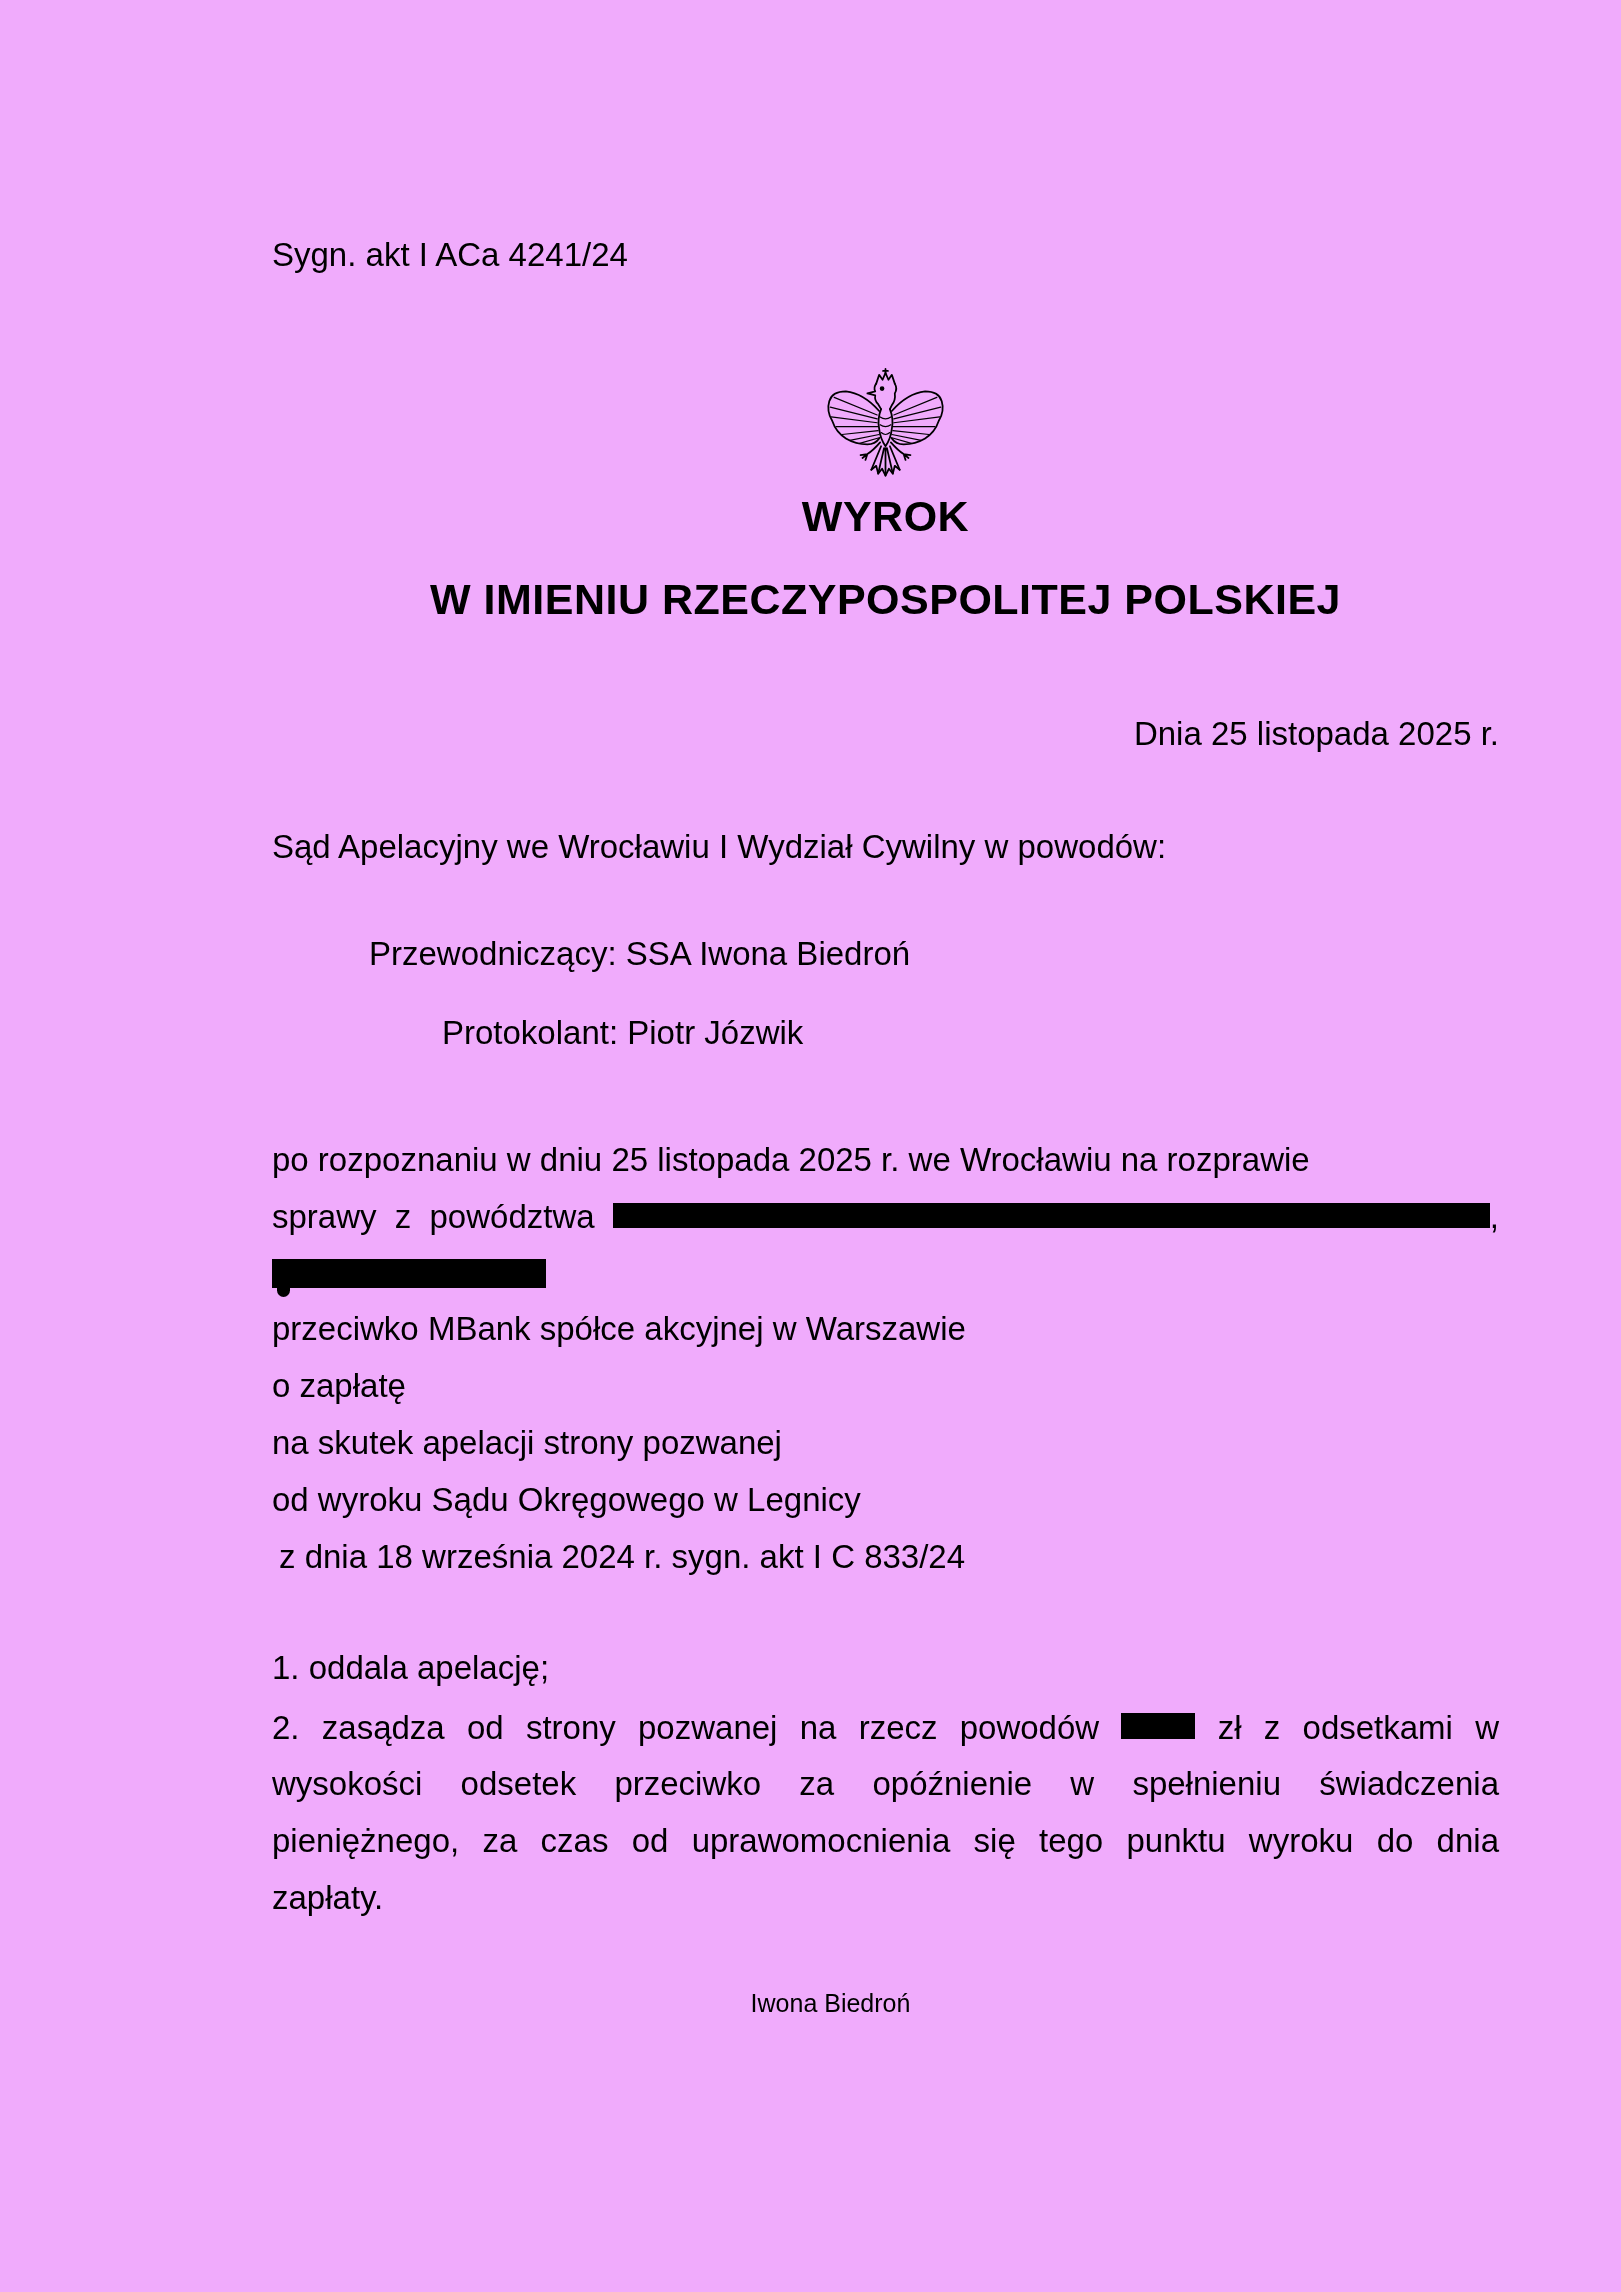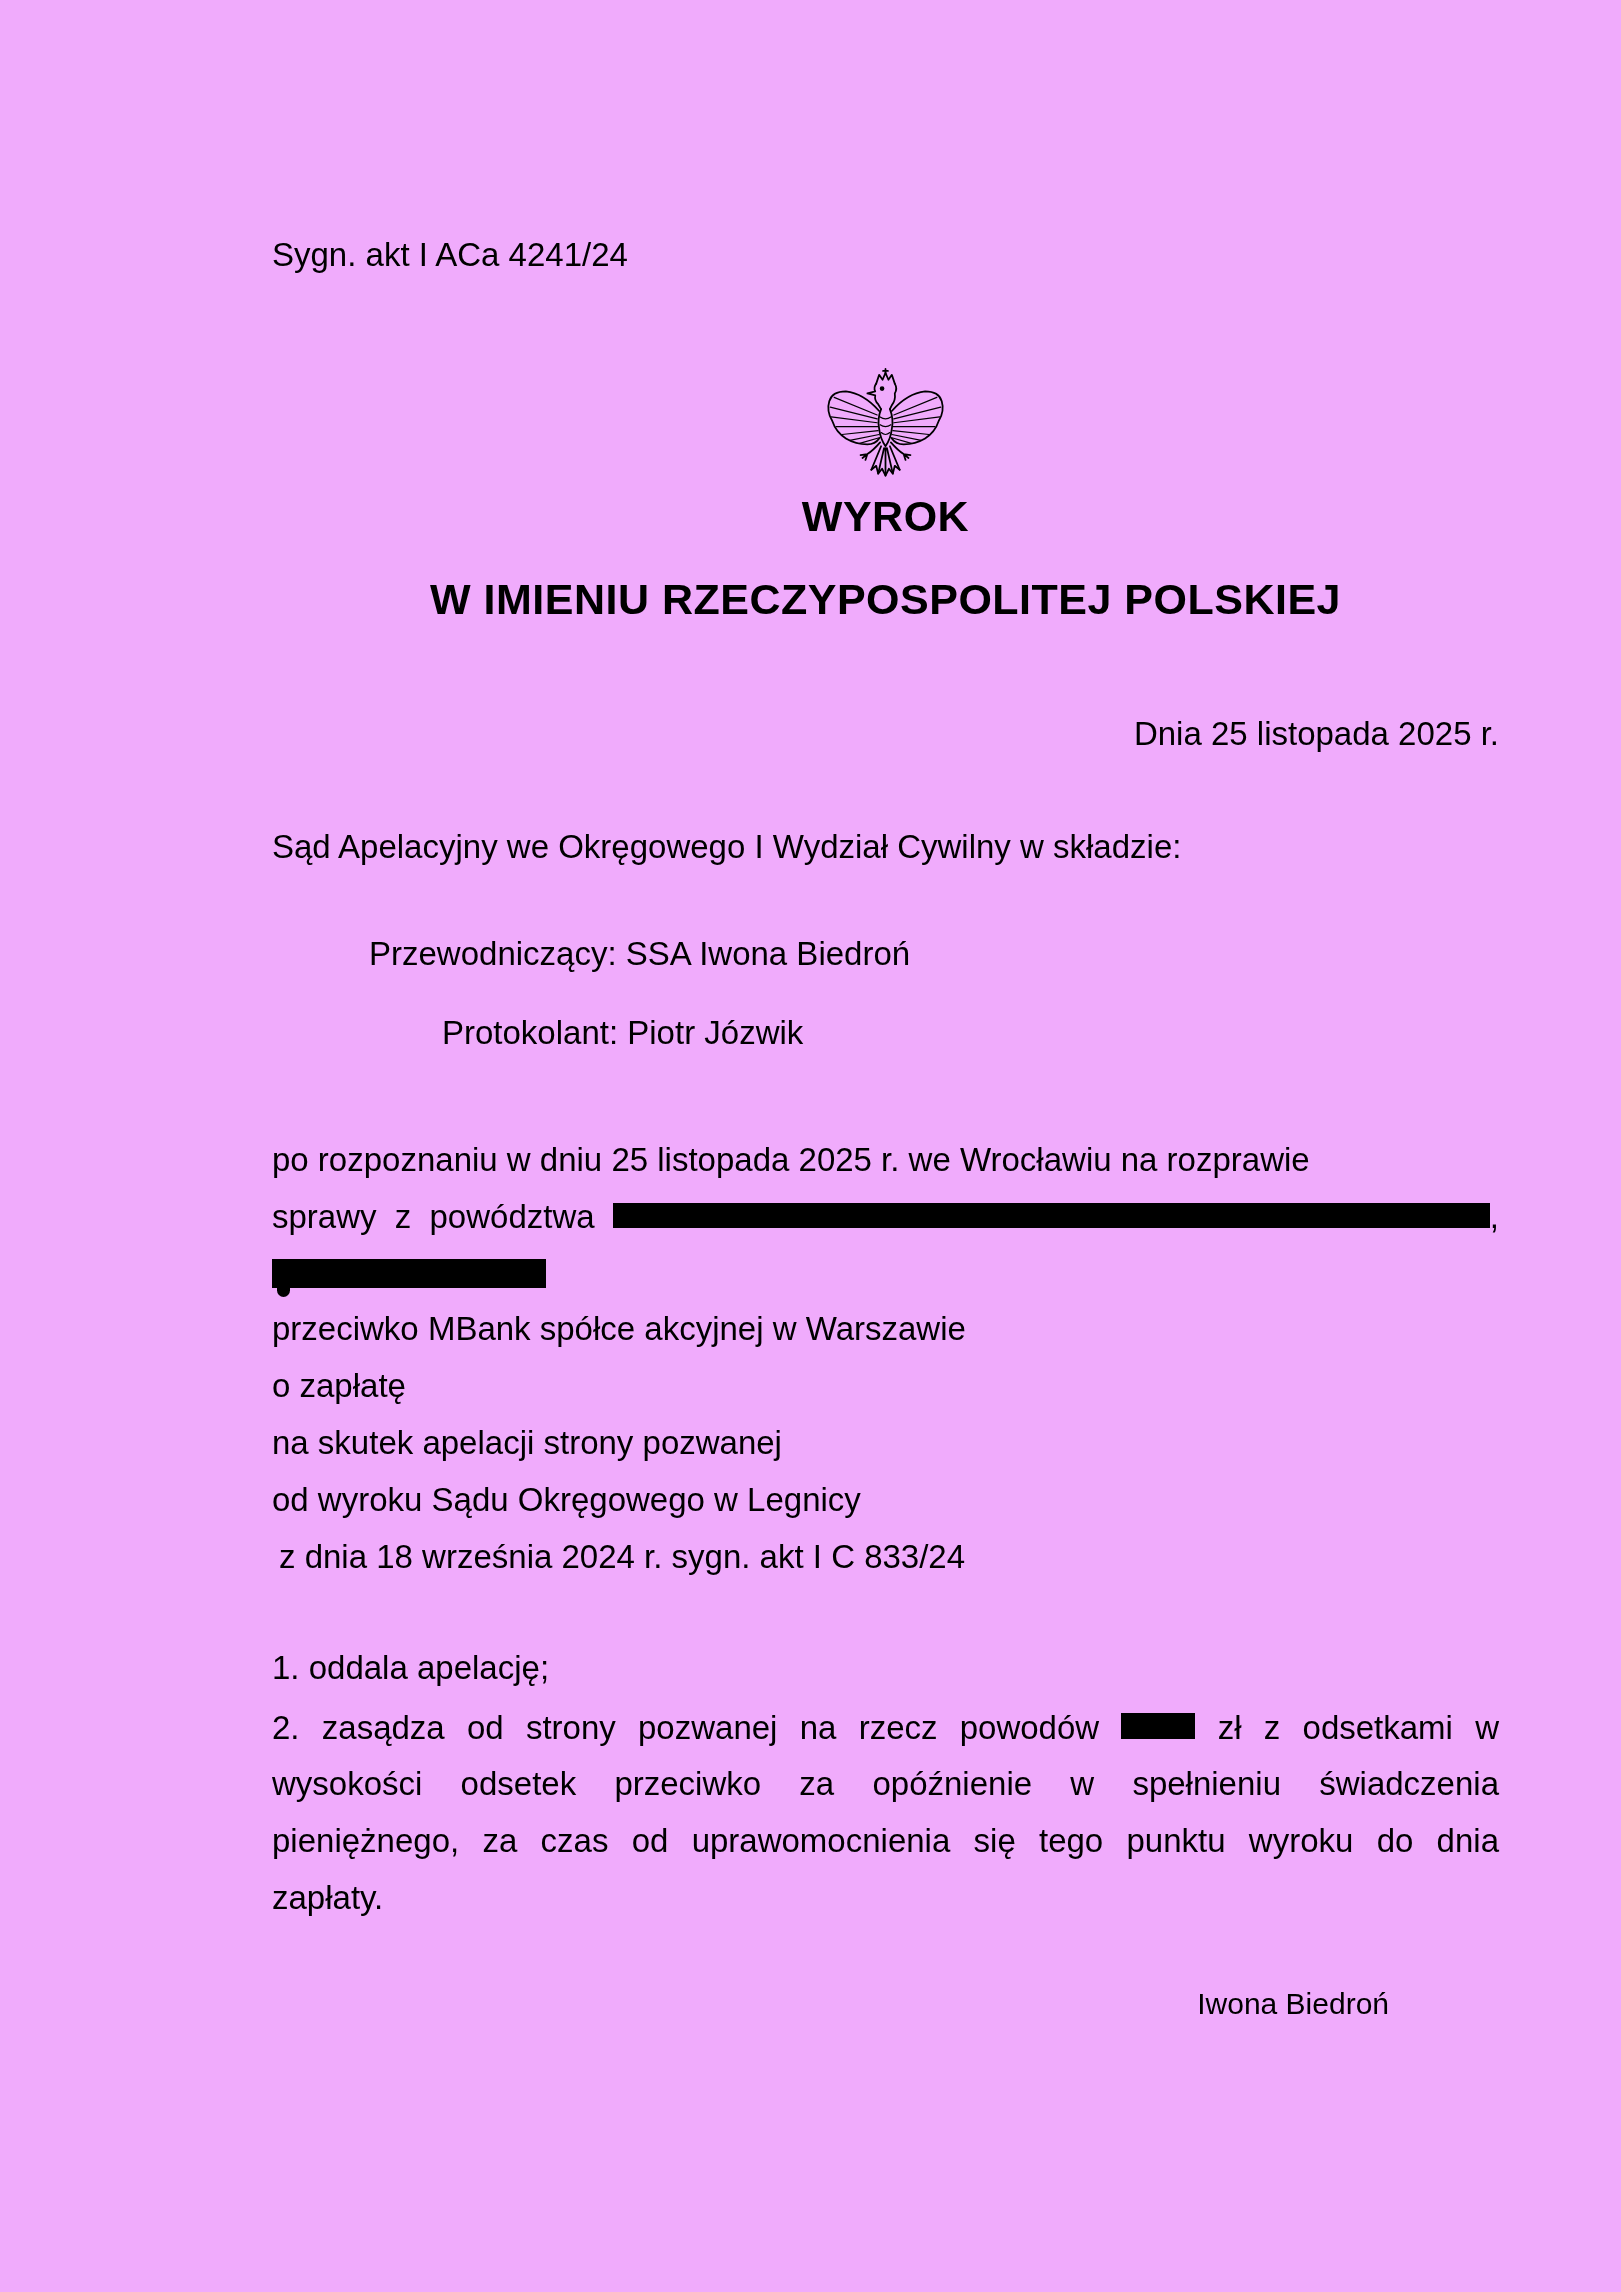--- a/index.html
+++ b/index.html
@@ -67,22 +67,22 @@
     left:824px;
     top:368px;
     width:123px;
     height:134px;
   }
   .signature{
     position:absolute;
     left:272px;
     top:1989px;
     width:1117px;
-    text-align:right;
-    font-size:30px;
+    text-align:center;
+    font-size:25px;
     line-height:29px;
   }
 </style>
 </head>
 <body>
 
 <div class="page">
 
   <div class="line" style="top:235px;">Sygn. akt I ACa 4241/24</div>
 
@@ -107,21 +107,21 @@
       </g>
     </svg>
   </div>
 
   <div class="line center title" style="top:492px;">WYROK</div>
 
   <div class="line center title" style="top:575px;">W IMIENIU RZECZYPOSPOLITEJ POLSKIEJ</div>
 
   <div class="line right" style="top:714px;">Dnia 25 listopada 2025 r.</div>
 
-  <div class="line" style="top:827px;">Sąd Apelacyjny we Okręgowego I Wydział Cywilny w składzie:</div>
+  <div class="line" style="top:827px;">Sąd Apelacyjny we Wrocławiu I Wydział Cywilny w powodów:</div>
 
   <div class="line indent-1" style="top:934px;">Przewodniczący: SSA Iwona Biedroń</div>
 
   <div class="line indent-2" style="top:1013px;">Protokolant: Piotr Józwik</div>
 
   <div class="line" style="top:1140px;">po rozpoznaniu w dniu 25 listopada 2025 r. we Wrocławiu na rozprawie</div>
 
   <div class="line just" style="top:1197px;"><span>sprawy z powództwa</span> <span class="redaction-inline redaction-claim"></span><span>,</span></div>
 
   <div class="redaction-block"></div>

